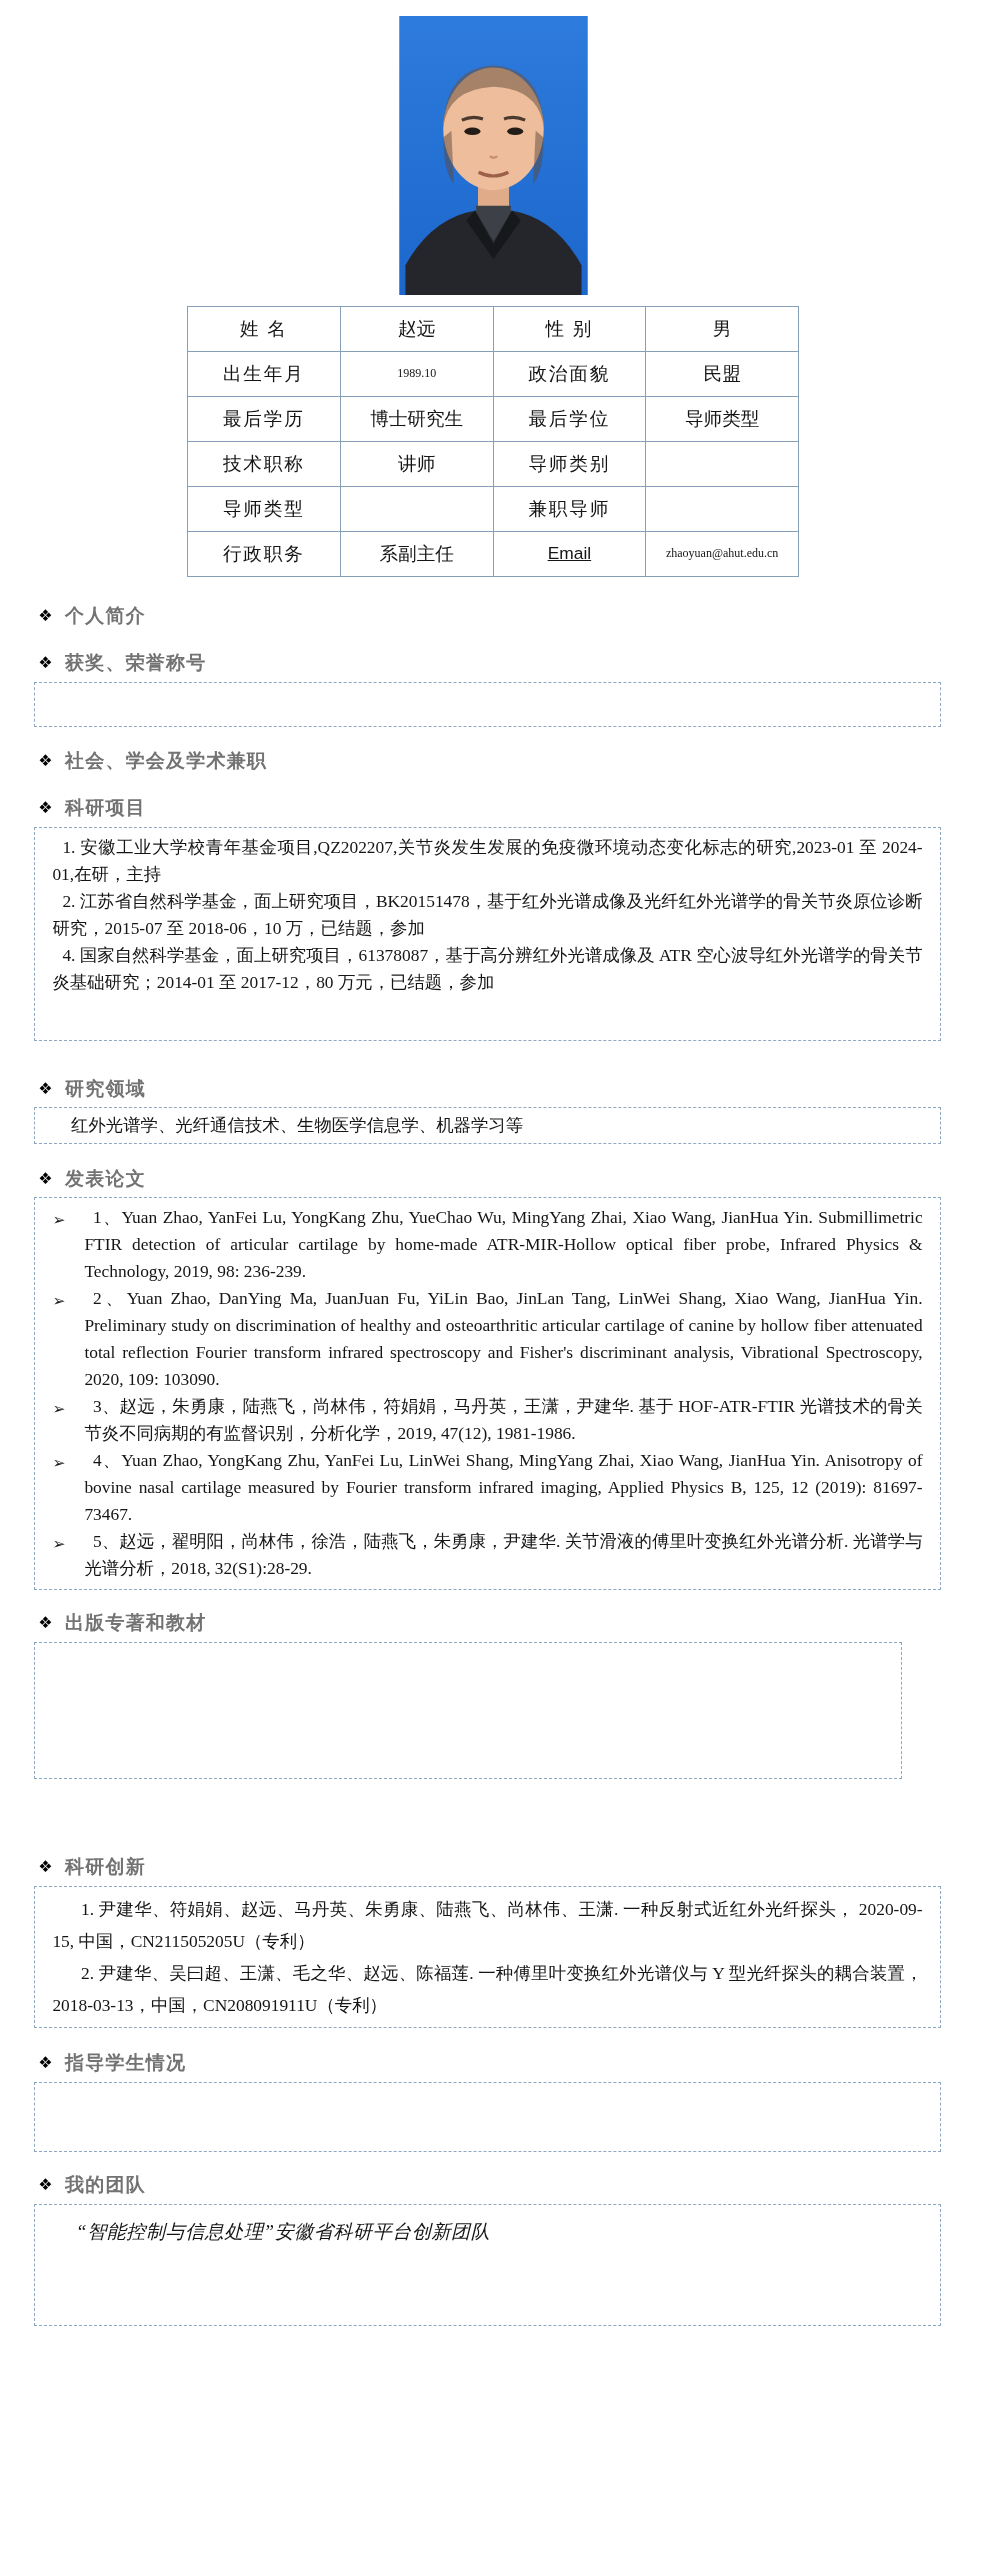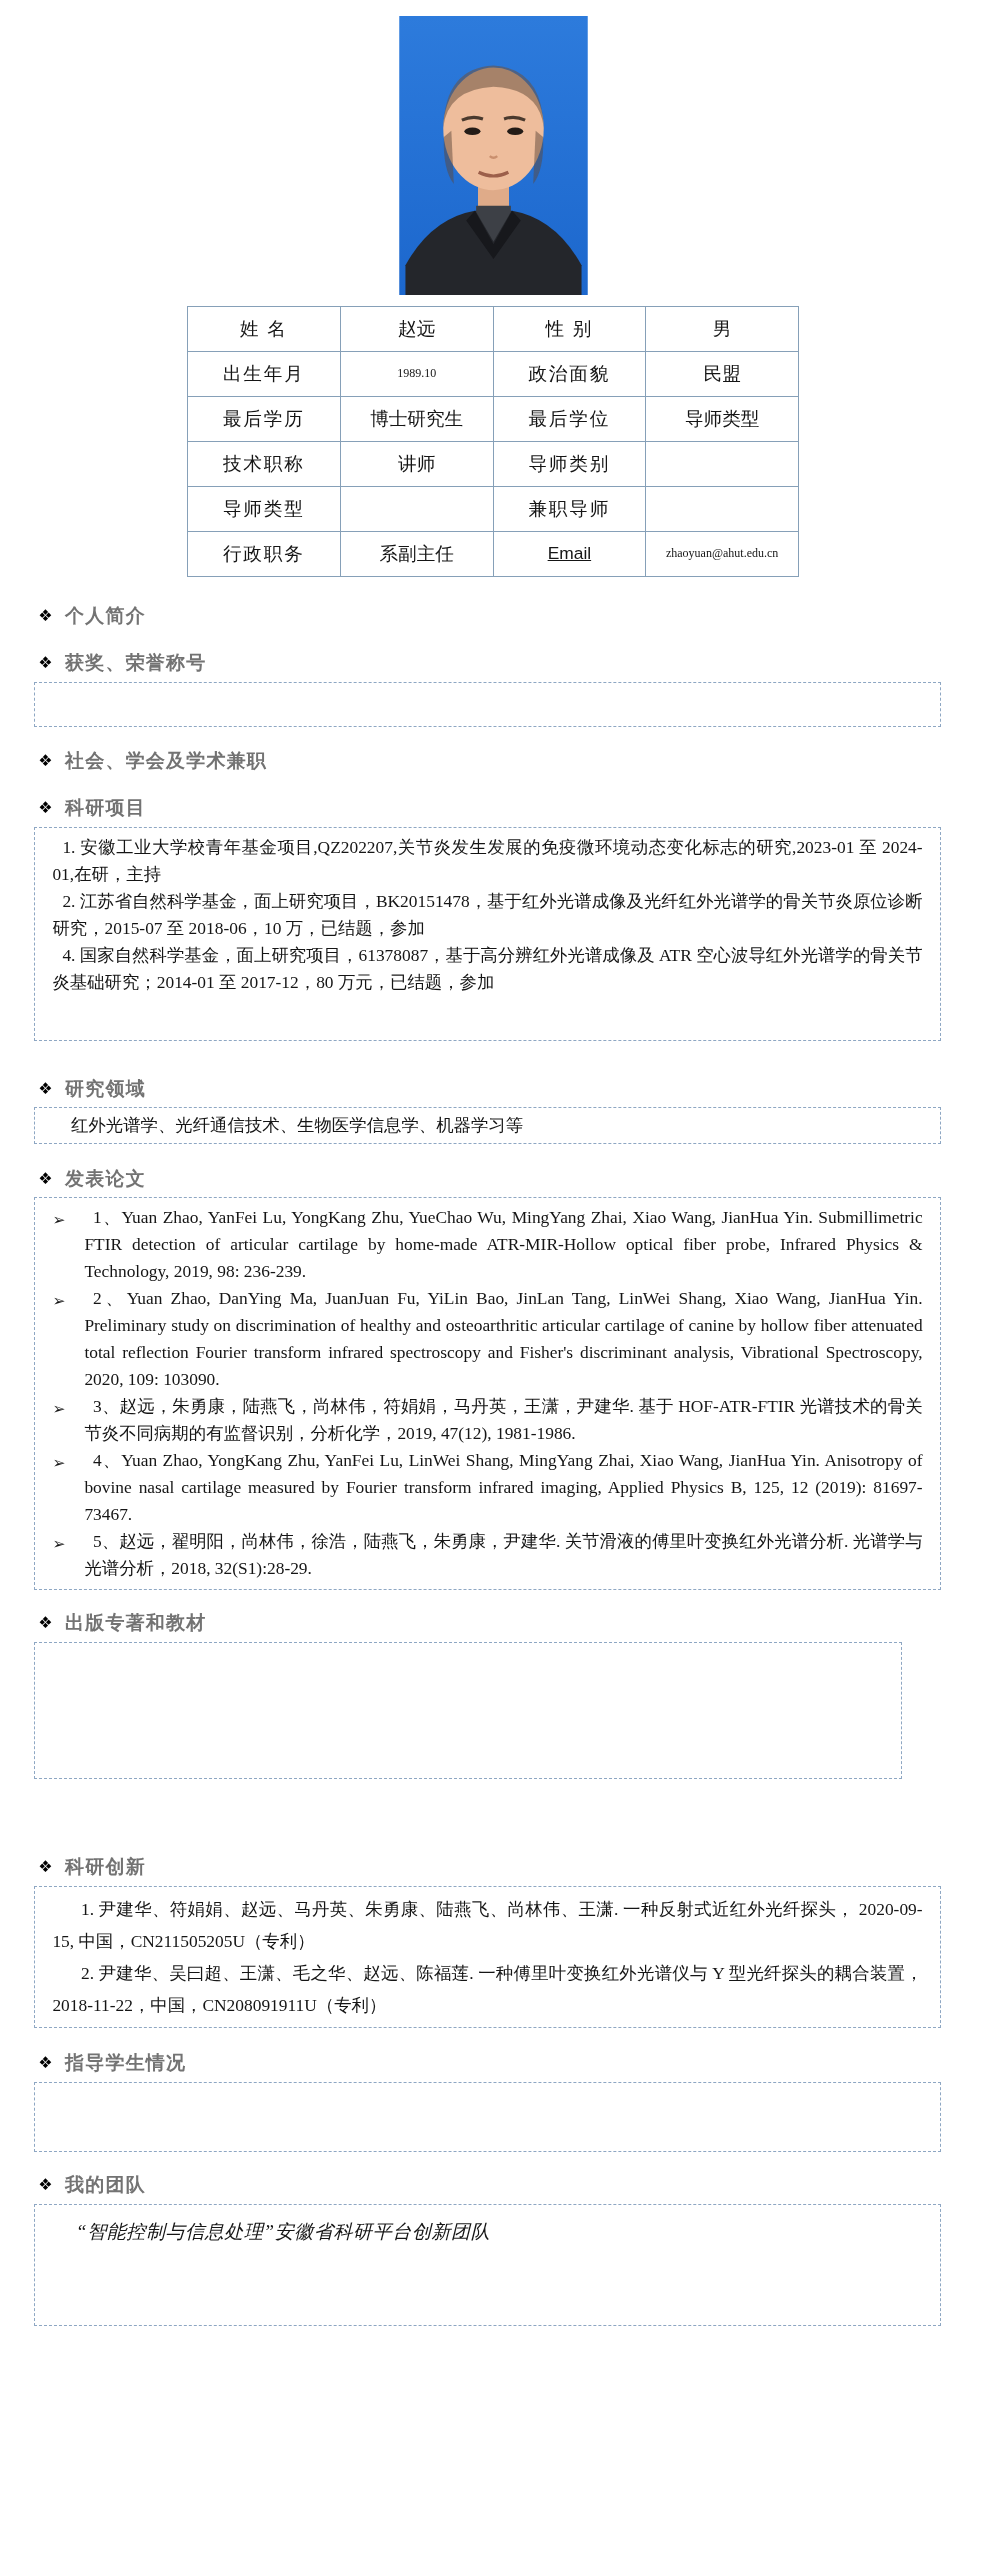--- a/index.html
+++ b/index.html
@@ -210,21 +210,21 @@
       </div>
       <div class="box narrow" style="min-height: 137px;"></div>
     </div>
     <div style="margin-top: 76px;">
       <div class="sec-header">
         <span class="diamond">❖</span>
         <span class="sec-title">科研创新</span>
       </div>
       <div class="box" style="min-height: 129px;">
         <p class="item wide">1.  尹建华、符娟娟、赵远、马丹英、朱勇康、陆燕飞、尚林伟、王潇.  一种反射式近红外光纤探头，  2020-09-15, 中国，CN211505205U（专利）</p>
-        <p class="item wide">2.  尹建华、吴曰超、王潇、毛之华、赵远、陈福莲.  一种傅里叶变换红外光谱仪与 Y 型光纤探头的耦合装置，2018-11-22，中国，CN208091911U（专利）</p>
+        <p class="item wide">2.  尹建华、吴曰超、王潇、毛之华、赵远、陈福莲.  一种傅里叶变换红外光谱仪与 Y 型光纤探头的耦合装置，2018-03-13，中国，CN208091911U（专利）</p>
       </div>
     </div>
     <div style="margin-top: 22.4px;">
       <div class="sec-header">
         <span class="diamond">❖</span>
         <span class="sec-title">指导学生情况</span>
       </div>
       <div class="box" style="min-height: 70px;"></div>
     </div>
     <div style="margin-top: 20.5px;">

